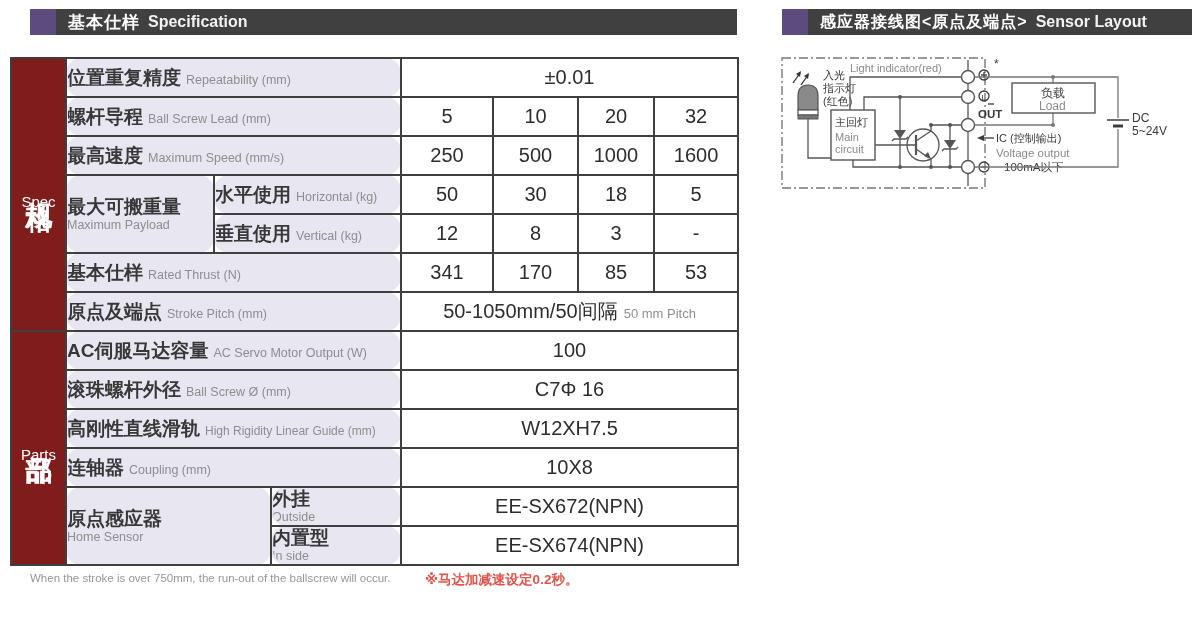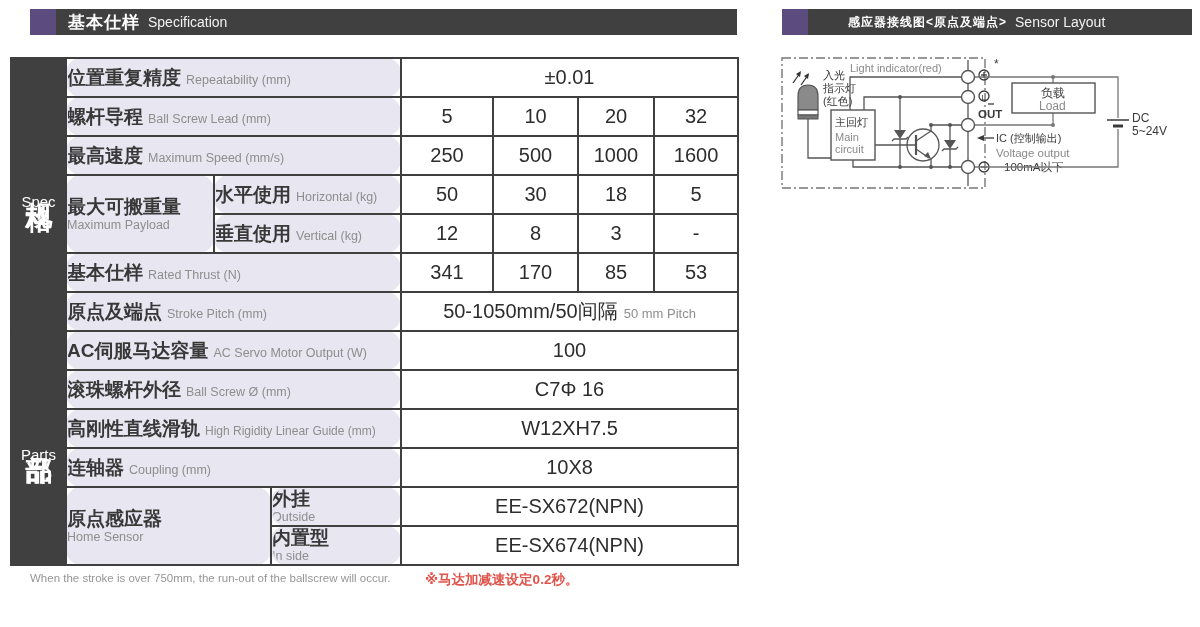--- a/index.html
+++ b/index.html
@@ -7,35 +7,35 @@
     width:1200px;height:627px;position:relative;overflow:hidden;
     background:#ffffff;
     font-family:"Liberation Sans","DejaVu Sans",sans-serif;
     -webkit-font-smoothing:antialiased;
   }
   
   .hdr{position:absolute;height:26px;display:flex;align-items:stretch;}
   .hdr .sq{width:26px;background:#5c4b7e;}
   .hdr .bar{flex:1;background:#404040;display:flex;align-items:center;padding-left:12px;}
   .hdr .bar .zh{color:#fff;font-size:17px;font-weight:700;letter-spacing:1px;}
-  .hdr .bar .en{color:#f2f2f2;font-size:14px;font-weight:400;margin-left:8px;}
+  .hdr .bar .en{color:#f2f2f2;font-size:16px;font-weight:700;margin-left:8px;}
   #hdr-left{left:30px;top:9px;width:707px;}
   #hdr-right{left:782px;top:9px;width:410px;}
-  #hdr-right .bar .zh{font-size:12px;margin-left:28px;}
+  #hdr-right .bar .zh{font-size:16px;}
   
   table.spec{position:absolute;left:10px;top:57px;border-collapse:collapse;table-layout:fixed;width:727px;}
   table.spec td{border:2px solid #3f3f3f;padding:0;overflow:hidden;}
   table.spec tr{height:39px;}
   td.lab{background:#e7e6f1;padding-left:8px;vertical-align:middle;white-space:nowrap;border-radius:15px;}
   td.lab .zh{font-size:19px;font-weight:600;color:#383838;}
   td.lab .en{font-size:12.5px;color:#8e8e8e;margin-left:5px;}
   td.lab.stack .zh,td.lab.stack .en{display:block;margin-left:0;line-height:1.15;}
   td.val{background:#fff;text-align:center;vertical-align:middle;font-size:20px;color:#2d2d2d;white-space:nowrap;}
   td.val .sub-en{font-size:13px;color:#8e8e8e;margin-left:6px;font-weight:400;}
-  td.side{background:#404040;text-align:center;vertical-align:middle;}
+  td.side{background:#7f1d1d;text-align:center;vertical-align:middle;}
   .side-zh{writing-mode:vertical-rl;text-orientation:upright;margin:0 auto;color:#ffffff;
            font-size:27px;font-weight:700;line-height:1;letter-spacing:4px;}
   .side-en{color:#ffffff;font-size:15px;margin-top:5px;}
   
   .note{position:absolute;top:572px;}
   #note1{left:12px;}
   #note2{left:425px;}
   .note .zh{color:#e0534a;font-size:13.5px;font-weight:700;line-height:16px;}
   .note .en{color:#969696;font-size:11.5px;line-height:13.5px;margin-left:18px;}
   

